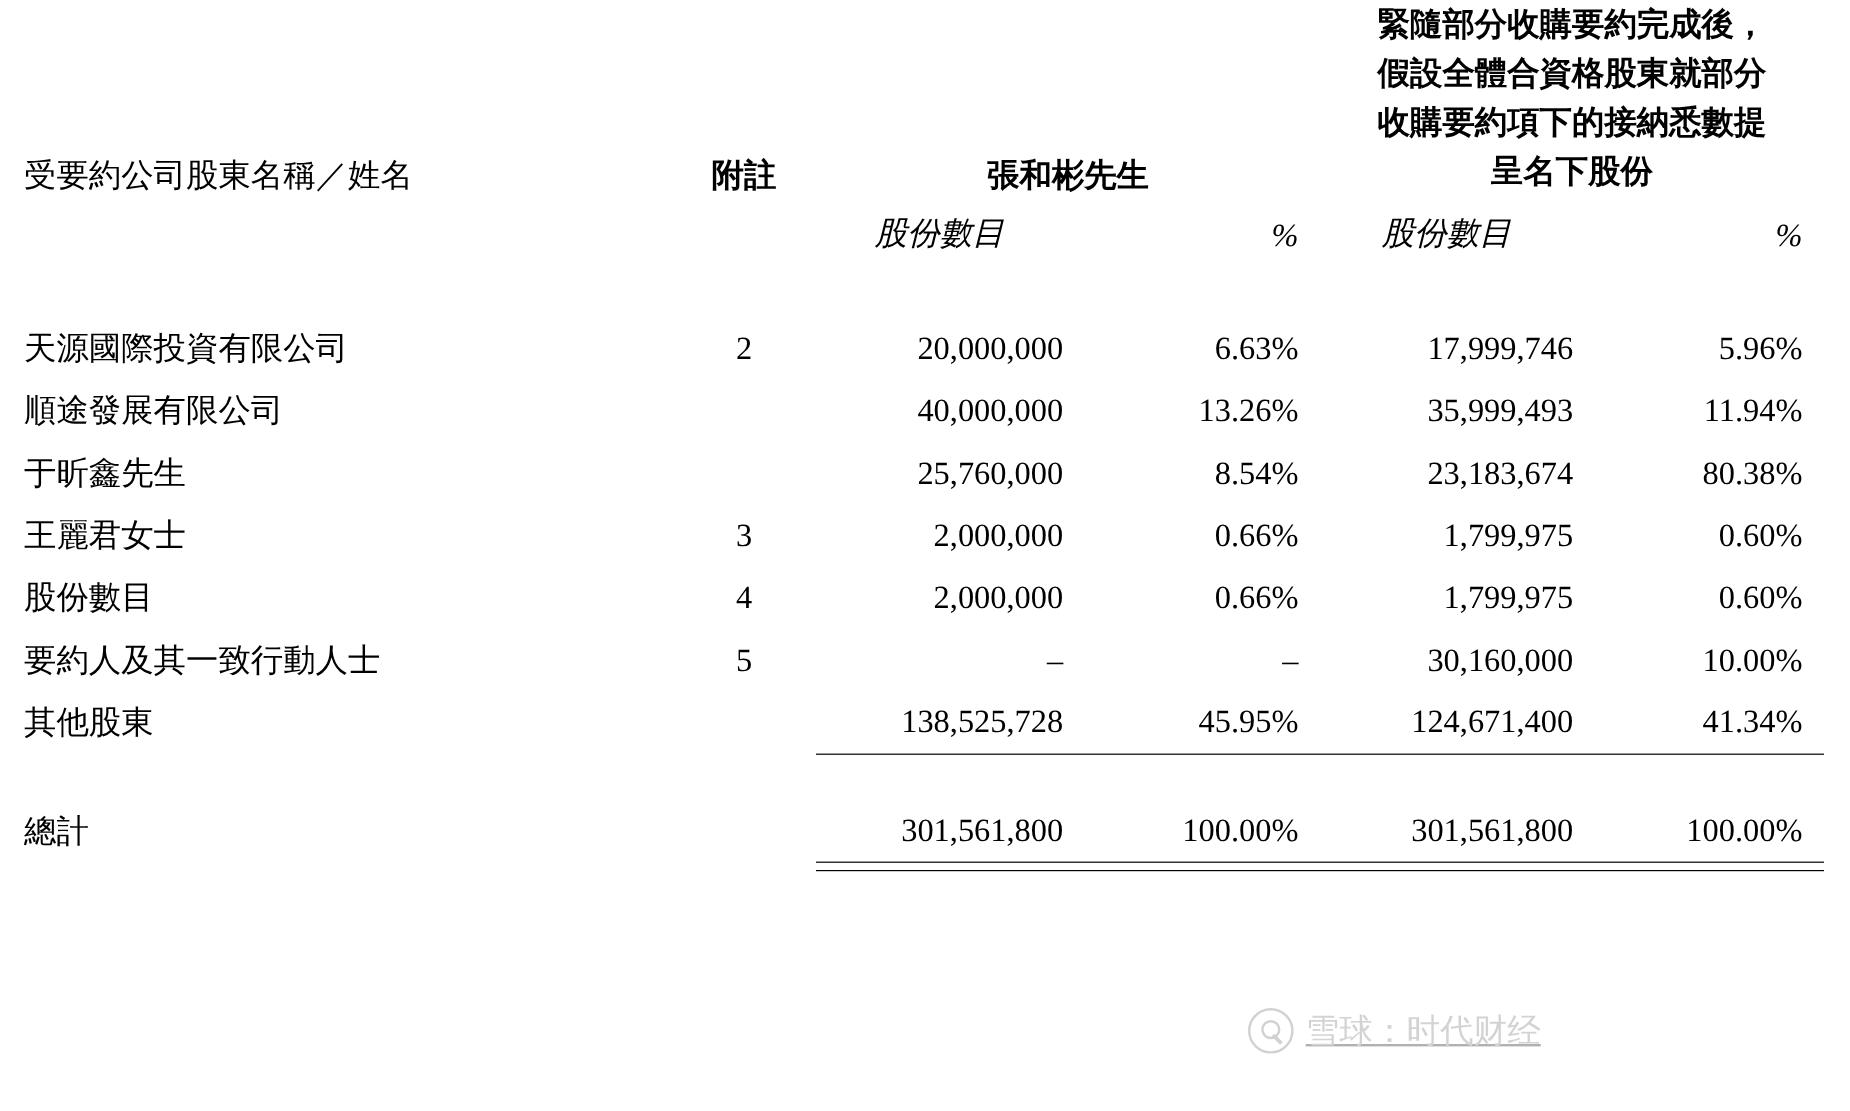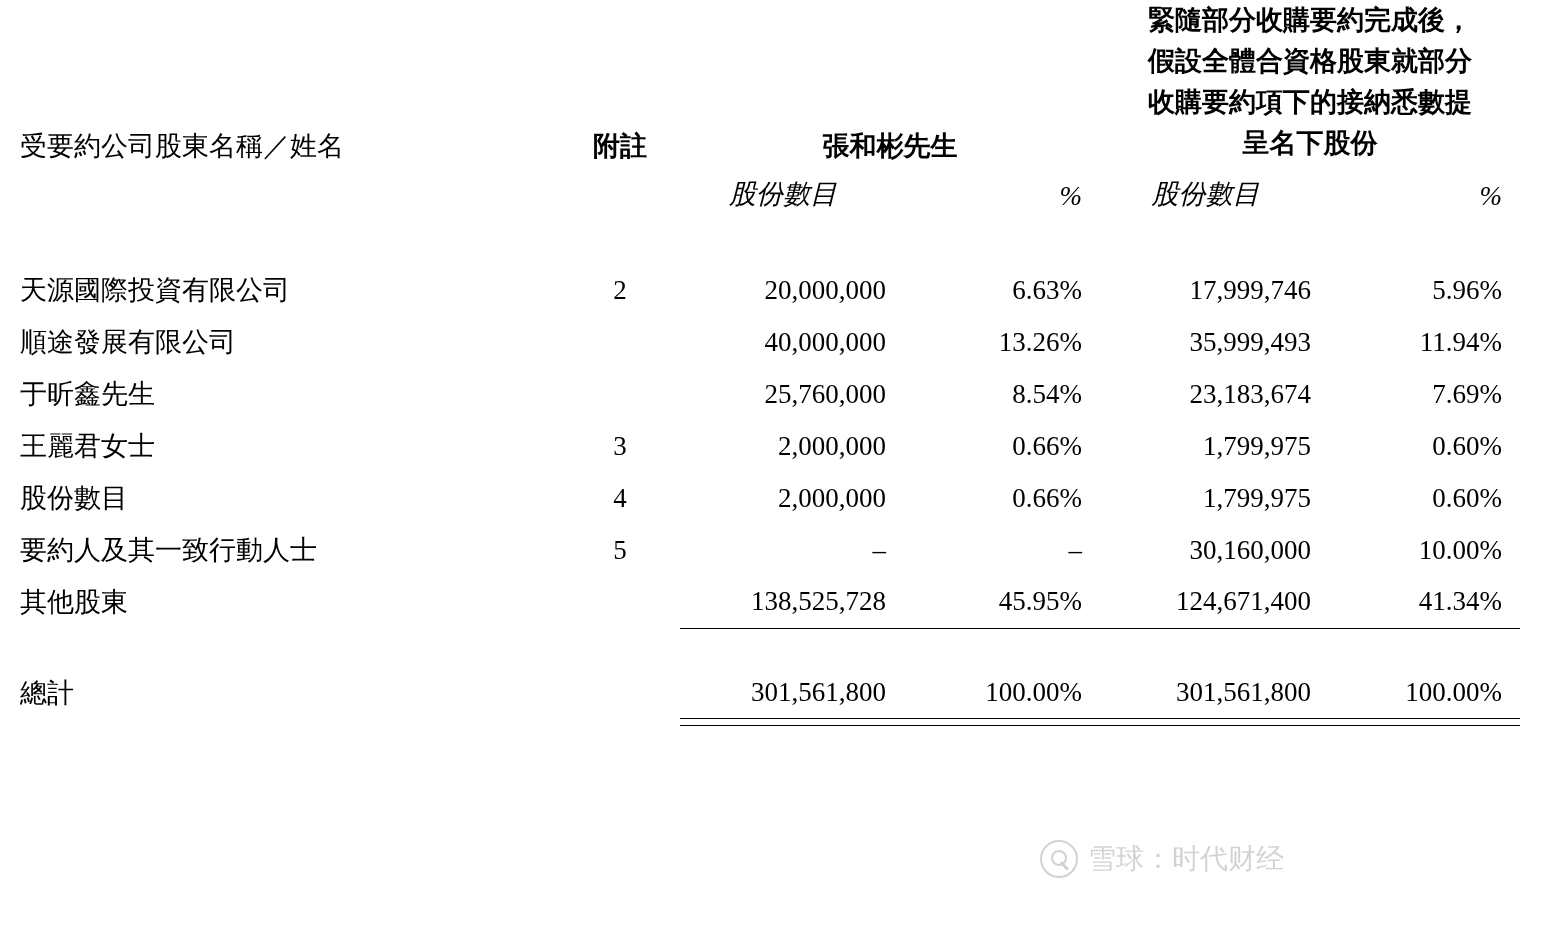--- a/index.html
+++ b/index.html
@@ -119,20 +119,21 @@
   
   .watermark {
     position: absolute;
     left: 1040px;
     top: 840px;
     display: flex;
     align-items: center;
     gap: 10px;
     opacity: 0.30;
     pointer-events: none;
+    text-decoration: underline;
   }
   .watermark .logo {
     width: 38px;
     height: 38px;
     border-radius: 50%;
     border: 2.5px solid #6b6b6b;
     position: relative;
     box-sizing: border-box;
   }
   .watermark .logo::before {
@@ -224,21 +225,21 @@
         <td class="num pct">13.26%</td>
         <td class="num">35,999,493</td>
         <td class="num pct">11.94%</td>
       </tr>
       <tr>
         <td class="name">于昕鑫先生</td>
         <td class="note"></td>
         <td class="num">25,760,000</td>
         <td class="num pct">8.54%</td>
         <td class="num">23,183,674</td>
-        <td class="num pct">7.69%</td>
+        <td class="num pct">80.38%</td>
       </tr>
       <tr>
         <td class="name">王麗君女士</td>
         <td class="note">3</td>
         <td class="num">2,000,000</td>
         <td class="num pct">0.66%</td>
         <td class="num">1,799,975</td>
         <td class="num pct">0.60%</td>
       </tr>
       <tr>

